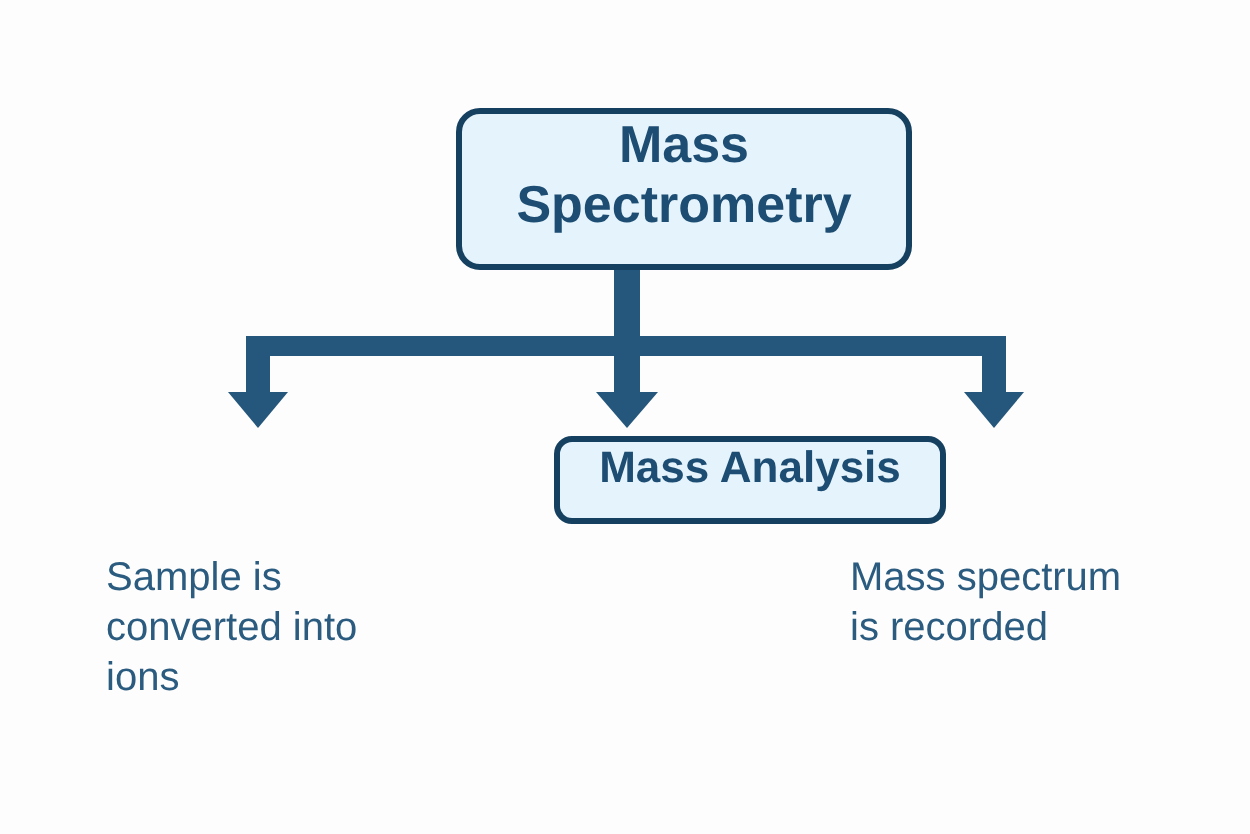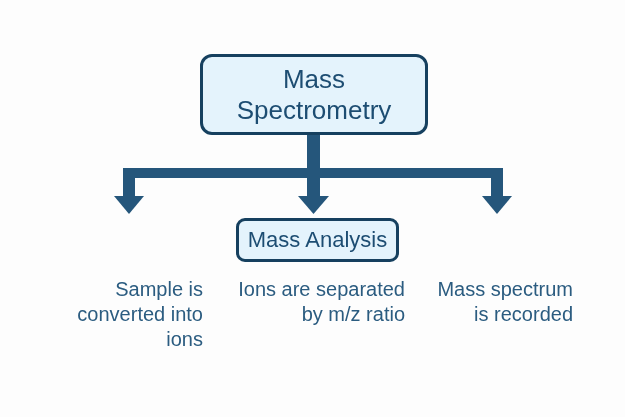--- a/index.html
+++ b/index.html
@@ -32,51 +32,52 @@
     height: 417px;
     pointer-events: none;
   }
   .node {
     position: absolute;
     box-sizing: border-box;
     background: var(--box-fill);
     border: 3px solid var(--box-border);
     color: var(--box-text);
     display: flex;
-    align-items: center;
+    align-items: flex-start;
     justify-content: center;
     text-align: center;
-    font-weight: normal;
+    font-weight: bold;
+    margin-left: 28px;
   }
   .node-root {
     left: 200px;
     top: 54px;
     width: 228px;
     height: 81px;
     border-radius: 12px;
     font-size: 26px;
     line-height: 1.16;
     padding: 0 8px;
   }
   .node-child {
     top: 218px;
     height: 44px;
     border-radius: 9px;
     font-size: 22px;
   }
   .node-child-0 { left: 50px;  width: 157px; }
-  .node-child-1 { left: 236px; width: 163px; }
+  .node-child-1 { left: 249px; width: 196px; }
   .node-child-2 { left: 422px; width: 155px; }
   .desc {
     position: absolute;
     top: 277px;
     color: var(--desc-text);
     font-size: 20px;
     line-height: 25px;
-    text-align: right;
+    text-align: left;
   }
   .desc-0 { left: 53px;  width: 150px; }
   .desc-1 { left: 220px; width: 185px; }
   .desc-2 { left: 425px; width: 148px; }
 </style>
 </head>
 <body>
 
 <div class="canvas">
 
@@ -98,16 +99,15 @@
 
   <div class="node node-root">
     <span>Mass Spectrometry</span>
   </div>
 
   <div class="node node-child node-child-1">
     <span>Mass Analysis</span>
   </div>
 
   <div class="desc desc-0">Sample is converted into ions</div>
-  <div class="desc desc-1">Ions are separated by m/z ratio</div>
   <div class="desc desc-2">Mass spectrum is recorded</div>
 
 </div>
 
 </body></html>

